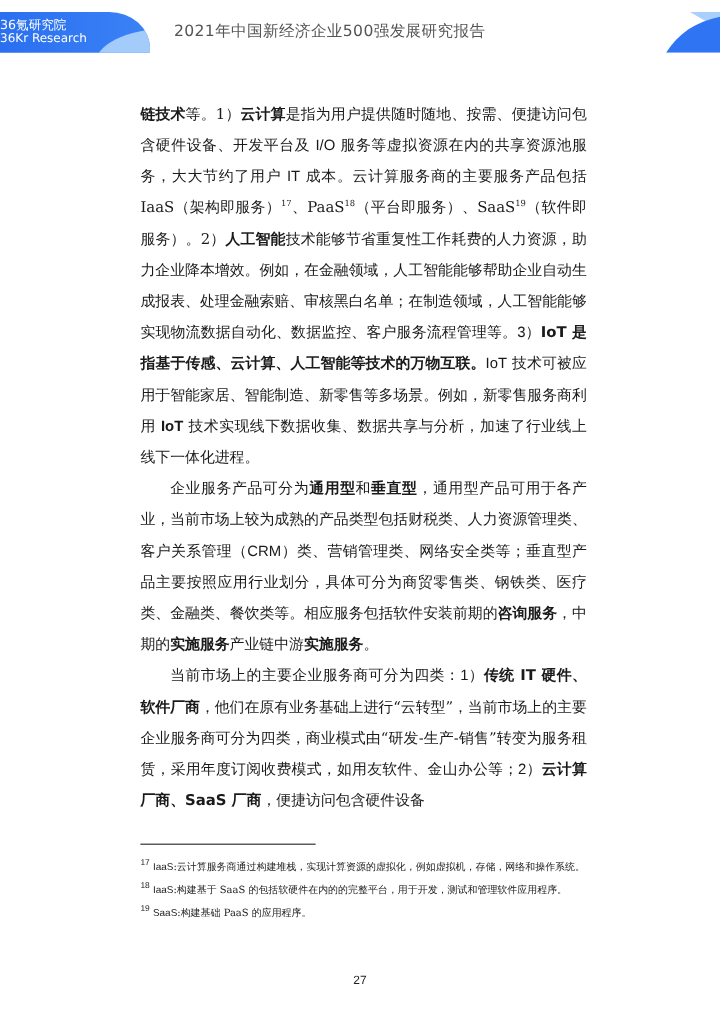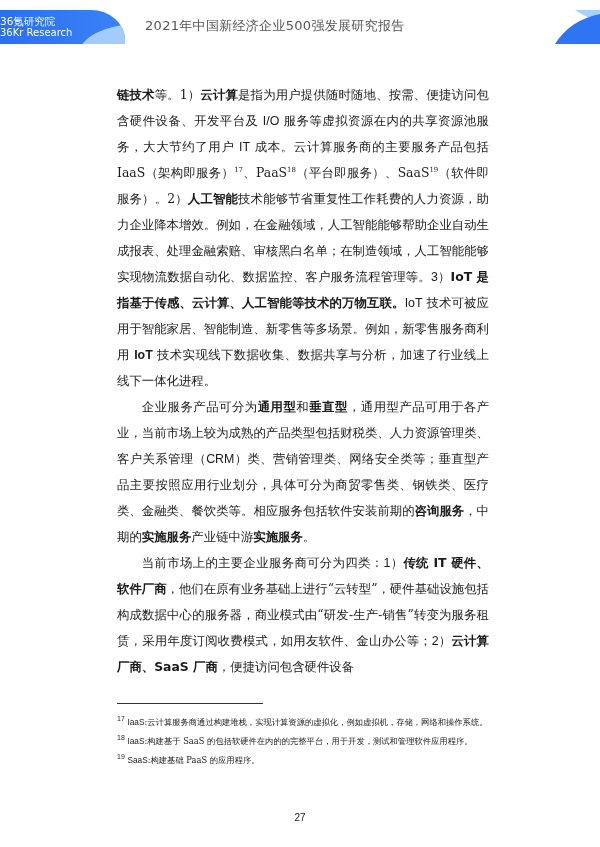--- a/index.html
+++ b/index.html
@@ -70,21 +70,21 @@
   </svg>
 </div>
 
 <div class="body-text">
   <p><b>链技术</b><span>等。1）</span><b>云计算</b><span>是指为用户提供随时随地、按需、便捷访问包含硬件设备、开发平台及 </span><span class="sans">I/O</span><span> 服务等虚拟资源在内的共享资源池服务，大大节约了用户 </span><span class="sans">IT</span><span> 成本。云计算服务商的主要服务产品包括 IaaS（架构即服务）</span><sup>17</sup><span>、PaaS</span><sup>18</sup><span>（平台即服务）、SaaS</span><sup>19</sup><span>（软件即服务）。2）</span><b>人工智能</b><span>技术能够节省重复性工作耗费的人力资源，助力企业降本增效。例如，在金融领域，人工智能能够帮助企业自动生成报表、处理金融索赔、审核黑白名单；在制造领域，人工智能能够实现物流数据自动化、数据监控、客户服务流程管理等。</span><span class="sans">3）</span><b>IoT 是指基于传感、云计算、人工智能等技术的万物互联。</b><span class="sans">IoT</span><span> 技术可被应用于智能家居、智能制造、新零售等多场景。例如，新零售服务商利用 </span><span class="sans b">IoT</span><span> 技术实现线下数据收集、数据共享与分析，加速了行业线上线下一体化进程。</span></p>
 
 
 
   <p class="indent"><span>企业服务产品可分为</span><b>通用型</b><span>和</span><b>垂直型</b><span>，通用型产品可用于各产业，当前市场上较为成熟的产品类型包括财税类、人力资源管理类、客户关系管理（</span><span class="sans">CRM</span><span>）类、营销管理类、网络安全类等；垂直型产品主要按照应用行业划分，具体可分为商贸零售类、钢铁类、医疗类、金融类、餐饮类等。相应服务包括软件安装前期的</span><b>咨询服务</b><span>，中期的</span><b>实施服务</b><span>产业链中游</span><b>实施服务</b><span>。</span></p>
 
-  <p class="indent"><span>当前市场上的主要企业服务商可分为四类：</span><span class="sans">1）</span><b>传统 IT 硬件、软件厂商</b><span>，他们在原有业务基础上进行“云转型”，硬件基础设施包括构成数据中心的服务器，商业模式由“研发</span><span class="sans">-</span><span>生产</span><span class="sans">-</span><span>销售”转变为服务租赁，采用年度订阅收费模式，如用友软件、金山办公等；</span><span class="sans">2）</span><b>云计算厂商、SaaS 厂商</b><span>，便捷访问包含硬件设备</span></p>
+  <p class="indent"><span>当前市场上的主要企业服务商可分为四类：</span><span class="sans">1）</span><b>传统 IT 硬件、软件厂商</b><span>，他们在原有业务基础上进行“云转型”，当前市场上的主要企业服务商可分为四类，商业模式由“研发</span><span class="sans">-</span><span>生产</span><span class="sans">-</span><span>销售”转变为服务租赁，采用年度订阅收费模式，如用友软件、金山办公等；</span><span class="sans">2）</span><b>云计算厂商、SaaS 厂商</b><span>，便捷访问包含硬件设备</span></p>
 </div>
 
 <div class="fn-rule"></div>
 
 <div class="footnotes">
   <p><sup class="sans">17</sup> <span class="sans">IaaS</span><span>:云计算服务商通过构建堆栈，实现计算资源的虚拟化，例如虚拟机，存储，网络和操作系统。</span></p>
   <p><sup class="sans">18</sup> <span class="sans">IaaS</span><span>:构建基于 SaaS 的包括软硬件在内的的完整平台，用于开发，测试和管理软件应用程序。</span></p>
   <p><sup class="sans">19</sup> <span class="sans">SaaS</span><span>:构建基础 PaaS 的应用程序。</span></p>
 </div>
 

